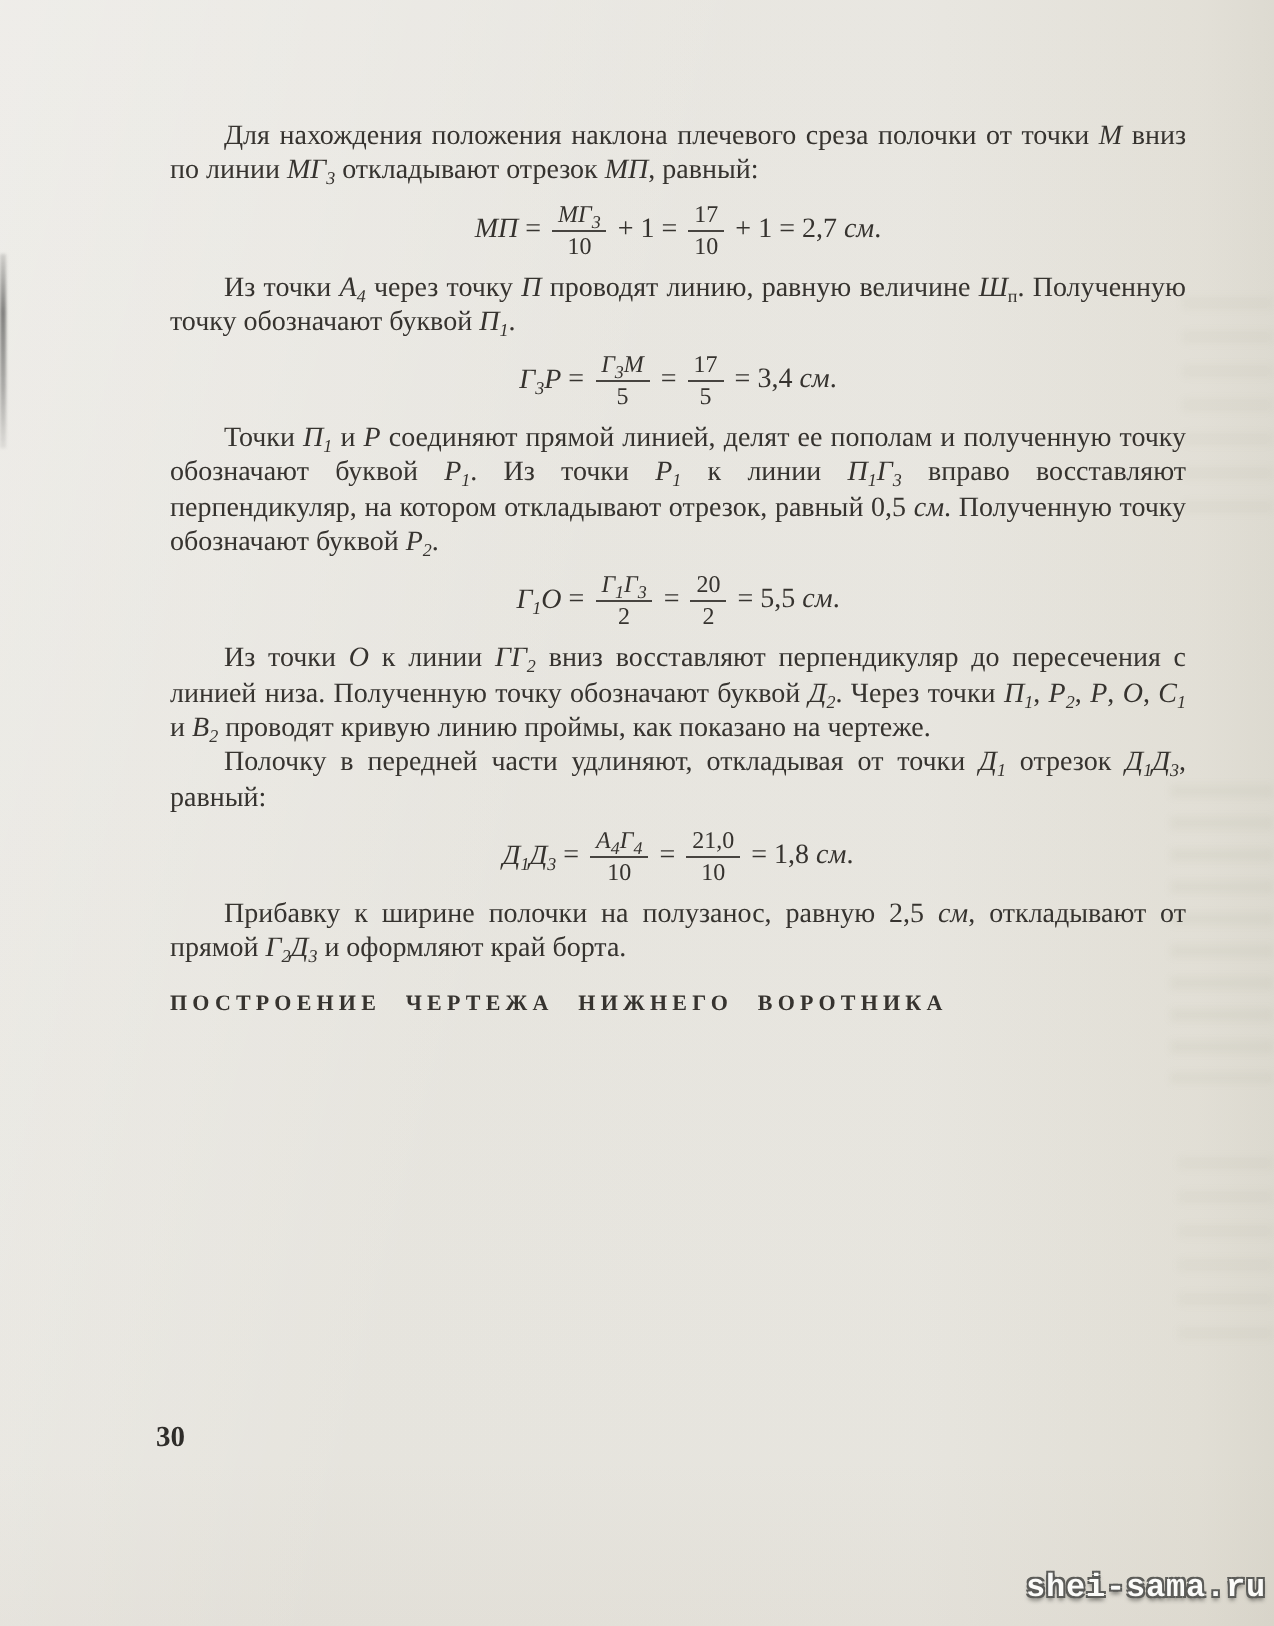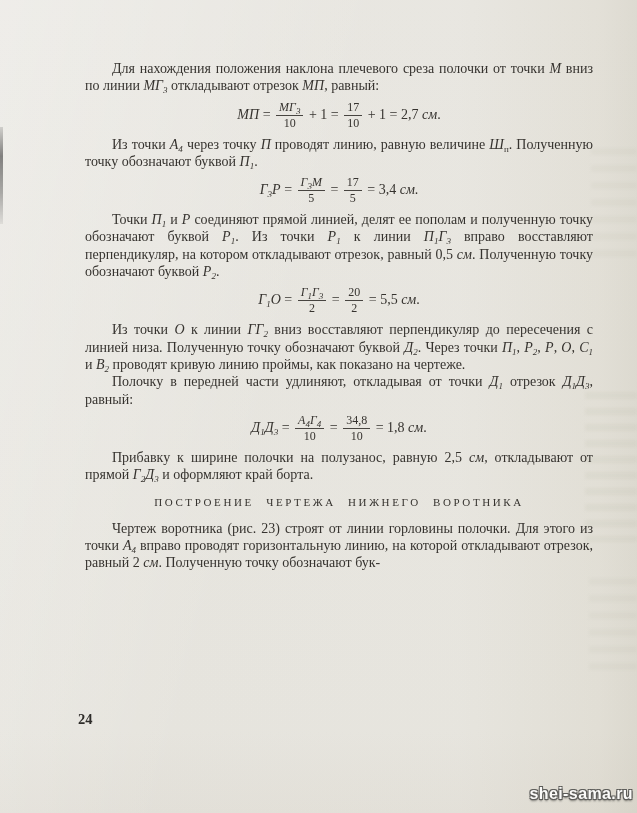--- a/index.html
+++ b/index.html
@@ -42,31 +42,31 @@
     white-space:nowrap;
   }
   .formula .frac {
     display:inline-block; vertical-align:middle; text-align:center; padding:0 2px;
   }
   .frac .num { display:block; border-bottom:1px solid #474440; padding:0 3px 1px; font-size:12px; line-height:13px; }
   .frac .den { display:block; padding-top:1px; font-size:12px; line-height:13px; }
   sub { font-size:9px; vertical-align:-3px; line-height:0; }
   i sub, sub i { font-style:italic; }
   .section-heading {
-    margin:11px 0 8px; text-align:center; text-indent:0;
-    font-size:11px; font-weight:normal; letter-spacing:2.6px; word-spacing:7px;
+    margin:11px 0 8px; text-indent:0;
+    font-size:11px; font-weight:bold; letter-spacing:2.6px; word-spacing:7px;
     color:#36332f;
   }
   .page-number {
     position:absolute; left:78px; top:711px;
     font-weight:bold; font-size:14.5px; color:#2e2c29;
   }
   .watermark {
     position:absolute; right:4px; top:785px;
-    font-family:Liberation Sans, sans-serif; font-weight:bold; font-size:16px;
+    font-family:Liberation Mono, monospace; font-weight:bold; font-size:16px;
     color:#fbfbf9; letter-spacing:0.4px;
     text-shadow:
       -1px -1px 0 #5c5c59, 1px -1px 0 #5c5c59,
       -1px 1px 0 #5c5c59, 1px 1px 0 #5c5c59,
       0 2px 2px rgba(45,45,42,0.65);
   }
 </style>
 </head>
 <body>
 
@@ -78,21 +78,20 @@
 
   <div class="text-block">
     <p class="para">Для нахождения положения наклона плечевого среза полочки от точки <i>М</i> вниз по линии <i>МГ<sub>3</sub></i> откладывают отрезок <i>МП</i>, равный:</p>
     <div class="formula"><span><i>МП</i> = </span><span class="frac"><span class="num"><i>МГ<sub>3</sub></i></span><span class="den">10</span></span><span> + 1 = </span><span class="frac"><span class="num">17</span><span class="den">10</span></span><span> + 1 = 2,7 <i>см</i>.</span></div>
     <p class="para">Из точки <i>А<sub>4</sub></i> через точку <i>П</i> проводят линию, равную величине <i>Ш</i><sub>п</sub>. Полученную точку обозначают буквой <i>П<sub>1</sub></i>.</p>
     <div class="formula"><span><i>Г<sub>3</sub>Р</i> = </span><span class="frac"><span class="num"><i>Г<sub>3</sub>М</i></span><span class="den">5</span></span><span> = </span><span class="frac"><span class="num">17</span><span class="den">5</span></span><span> = 3,4 <i>см</i>.</span></div>
     <p class="para">Точки <i>П<sub>1</sub></i> и <i>Р</i> соединяют прямой линией, делят ее пополам и полученную точку обозначают буквой <i>Р<sub>1</sub></i>. Из точки <i>Р<sub>1</sub></i> к линии <i>П<sub>1</sub>Г<sub>3</sub></i> вправо восставляют перпендикуляр, на котором откладывают отрезок, равный 0,5 <i>см</i>. Полученную точку обозначают буквой <i>Р<sub>2</sub></i>.</p>
     <div class="formula"><span><i>Г<sub>1</sub>О</i> = </span><span class="frac"><span class="num"><i>Г<sub>1</sub>Г<sub>3</sub></i></span><span class="den">2</span></span><span> = </span><span class="frac"><span class="num">20</span><span class="den">2</span></span><span> = 5,5 <i>см</i>.</span></div>
     <p class="para">Из точки <i>О</i> к линии <i>ГГ<sub>2</sub></i> вниз восставляют перпендикуляр до пересечения с линией низа. Полученную точку обозначают буквой <i>Д<sub>2</sub></i>. Через точки <i>П<sub>1</sub></i>, <i>Р<sub>2</sub></i>, <i>Р</i>, <i>О</i>, <i>С<sub>1</sub></i> и <i>В<sub>2</sub></i> проводят кривую линию проймы, как показано на чертеже.</p>
     <p class="para">Полочку в передней части удлиняют, откладывая от точки <i>Д<sub>1</sub></i> отрезок <i>Д<sub>1</sub>Д<sub>3</sub></i>, равный:</p>
-    <div class="formula"><span><i>Д<sub>1</sub>Д<sub>3</sub></i> = </span><span class="frac"><span class="num"><i>А<sub>4</sub>Г<sub>4</sub></i></span><span class="den">10</span></span><span> = </span><span class="frac"><span class="num">34,8</span><span class="den">10</span></span><span> = 1,8 <i>см</i>.</span></div>
+    <div class="formula"><span><i>Д<sub>1</sub>Д<sub>3</sub></i> = </span><span class="frac"><span class="num"><i>А<sub>4</sub>Г<sub>4</sub></i></span><span class="den">10</span></span><span> = </span><span class="frac"><span class="num">21,0</span><span class="den">10</span></span><span> = 1,8 <i>см</i>.</span></div>
     <p class="para">Прибавку к ширине полочки на полузанос, равную 2,5 <i>см</i>, откладывают от прямой <i>Г<sub>2</sub>Д<sub>3</sub></i> и оформляют край борта.</p>
     <h2 class="section-heading">ПОСТРОЕНИЕ ЧЕРТЕЖА НИЖНЕГО ВОРОТНИКА</h2>
-    <p class="para">Чертеж воротника (рис. 23) строят от линии горловины полочки. Для этого из точки <i>А<sub>4</sub></i> вправо проводят горизонтальную линию, на которой откладывают отрезок, равный 2 <i>см</i>. Полученную точку обозначают бук-</p>
   </div>
 
-  <div class="page-number">24</div>
+  <div class="page-number">30</div>
   <div class="watermark">shei-sama.ru</div>
 </div>
 
 </body></html>

